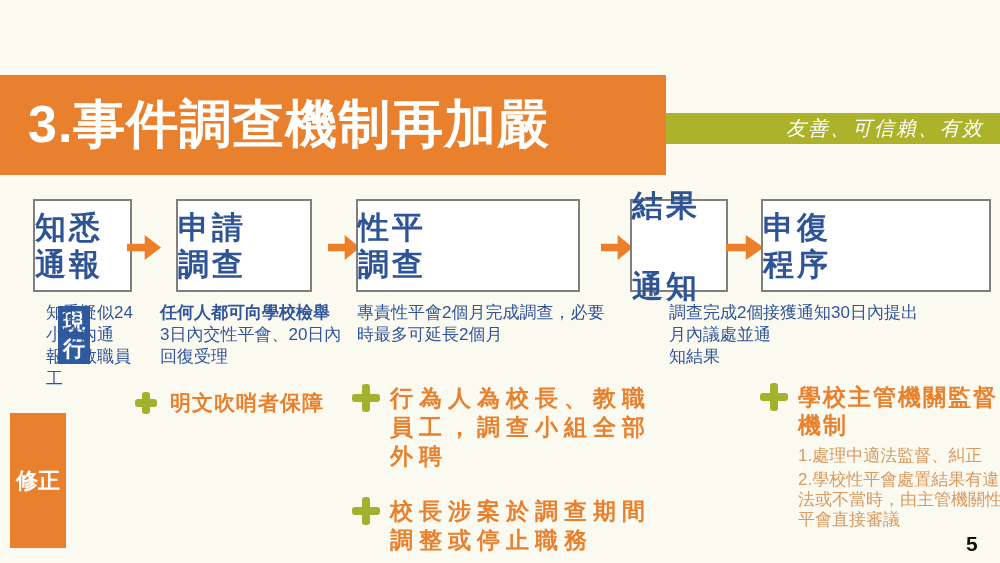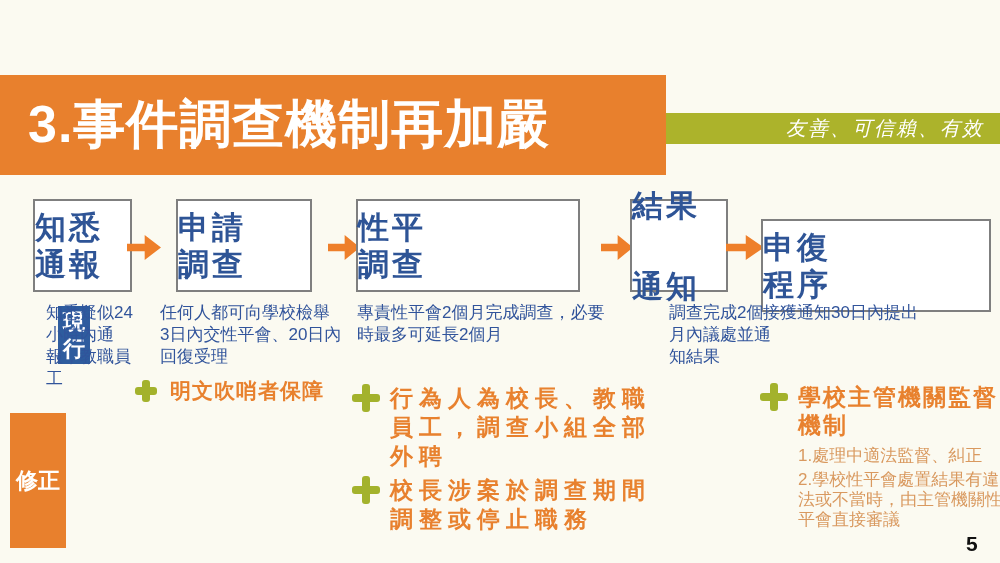--- a/index.html
+++ b/index.html
@@ -29,21 +29,21 @@
   .step{
     position:absolute;top:199px;height:93px;background:#fff;
     border:2.5px solid #7F7F7F;box-sizing:border-box;
     display:flex;flex-direction:column;align-items:flex-start;justify-content:center;
     color:#2E5496;font-weight:bold;font-size:31px;line-height:37px;letter-spacing:3px;
   }
   .step-1{left:33px;width:99px;}
   .step-2{left:176px;width:136px;}
   .step-3{left:356px;width:224px;}
   .step-4{left:630px;width:98px;gap:44px;}
-  .step-5{left:761px;width:230px;margin-top:20px;}
+  .step-5{left:761px;width:230px;}
   .flow-arrow{
     position:absolute;top:234px;height:27px;background:#EE7F2A;
     clip-path:polygon(0 36%,52% 36%,52% 4%,100% 50%,52% 96%,52% 64%,0 64%);
   }
   .arrow-1{left:127px;width:34px;}
   .arrow-2{left:328px;width:32px;}
   .arrow-3{left:601px;width:32px;}
   .arrow-4{left:726px;width:38px;}
   
   .current-label{
@@ -54,31 +54,31 @@
     margin-left:48px;
   }
   .current-note{
     position:absolute;top:302px;color:#31549B;font-size:17px;line-height:22px;
   }
   .note-1{left:46px;width:95px;}
   .note-2{left:160px;width:184px;}
   .note-3{left:357px;width:264px;}
   .note-4{left:637px;width:104px;margin-left:32px;}
   .note-5{left:763px;width:222px;}
-  .note-bold{font-weight:normal;display:block;}
+  .note-bold{font-weight:bold;display:block;}
   
   .revision-label{
     position:absolute;left:10px;top:413px;width:56px;height:135px;
     background:#E8802D;color:#fff;font-weight:bold;font-size:22px;line-height:28px;
     display:flex;align-items:center;justify-content:center;text-align:center;
     word-break:break-all;
   }
   .rev-col{position:absolute;display:flex;flex-direction:column;}
-  .rev-col-a{left:135px;top:378px;}
-  .rev-col-b{left:352px;top:384px;}
+  .rev-col-a{left:135px;top:390px;}
+  .rev-col-b{left:352px;top:384px;gap:21px;}
   .rev-col-c{left:760px;top:383px;}
   .rev-item{display:flex;align-items:flex-start;}
   .rev-col-a .rev-item + .rev-item{margin-top:14px;}
   .rev-col-b .rev-item + .rev-item{margin-top:5px;}
   .plus-icon{position:relative;flex:0 0 auto;display:block;}
   .plus-sm{width:22px;height:22px;margin-top:2px;margin-right:13px;}
   .plus-lg{width:28px;height:28px;margin-top:0px;margin-right:10px;}
   .plus-icon::before,.plus-icon::after{
     content:"";position:absolute;background:#A3B22C;border-radius:3px;
   }

